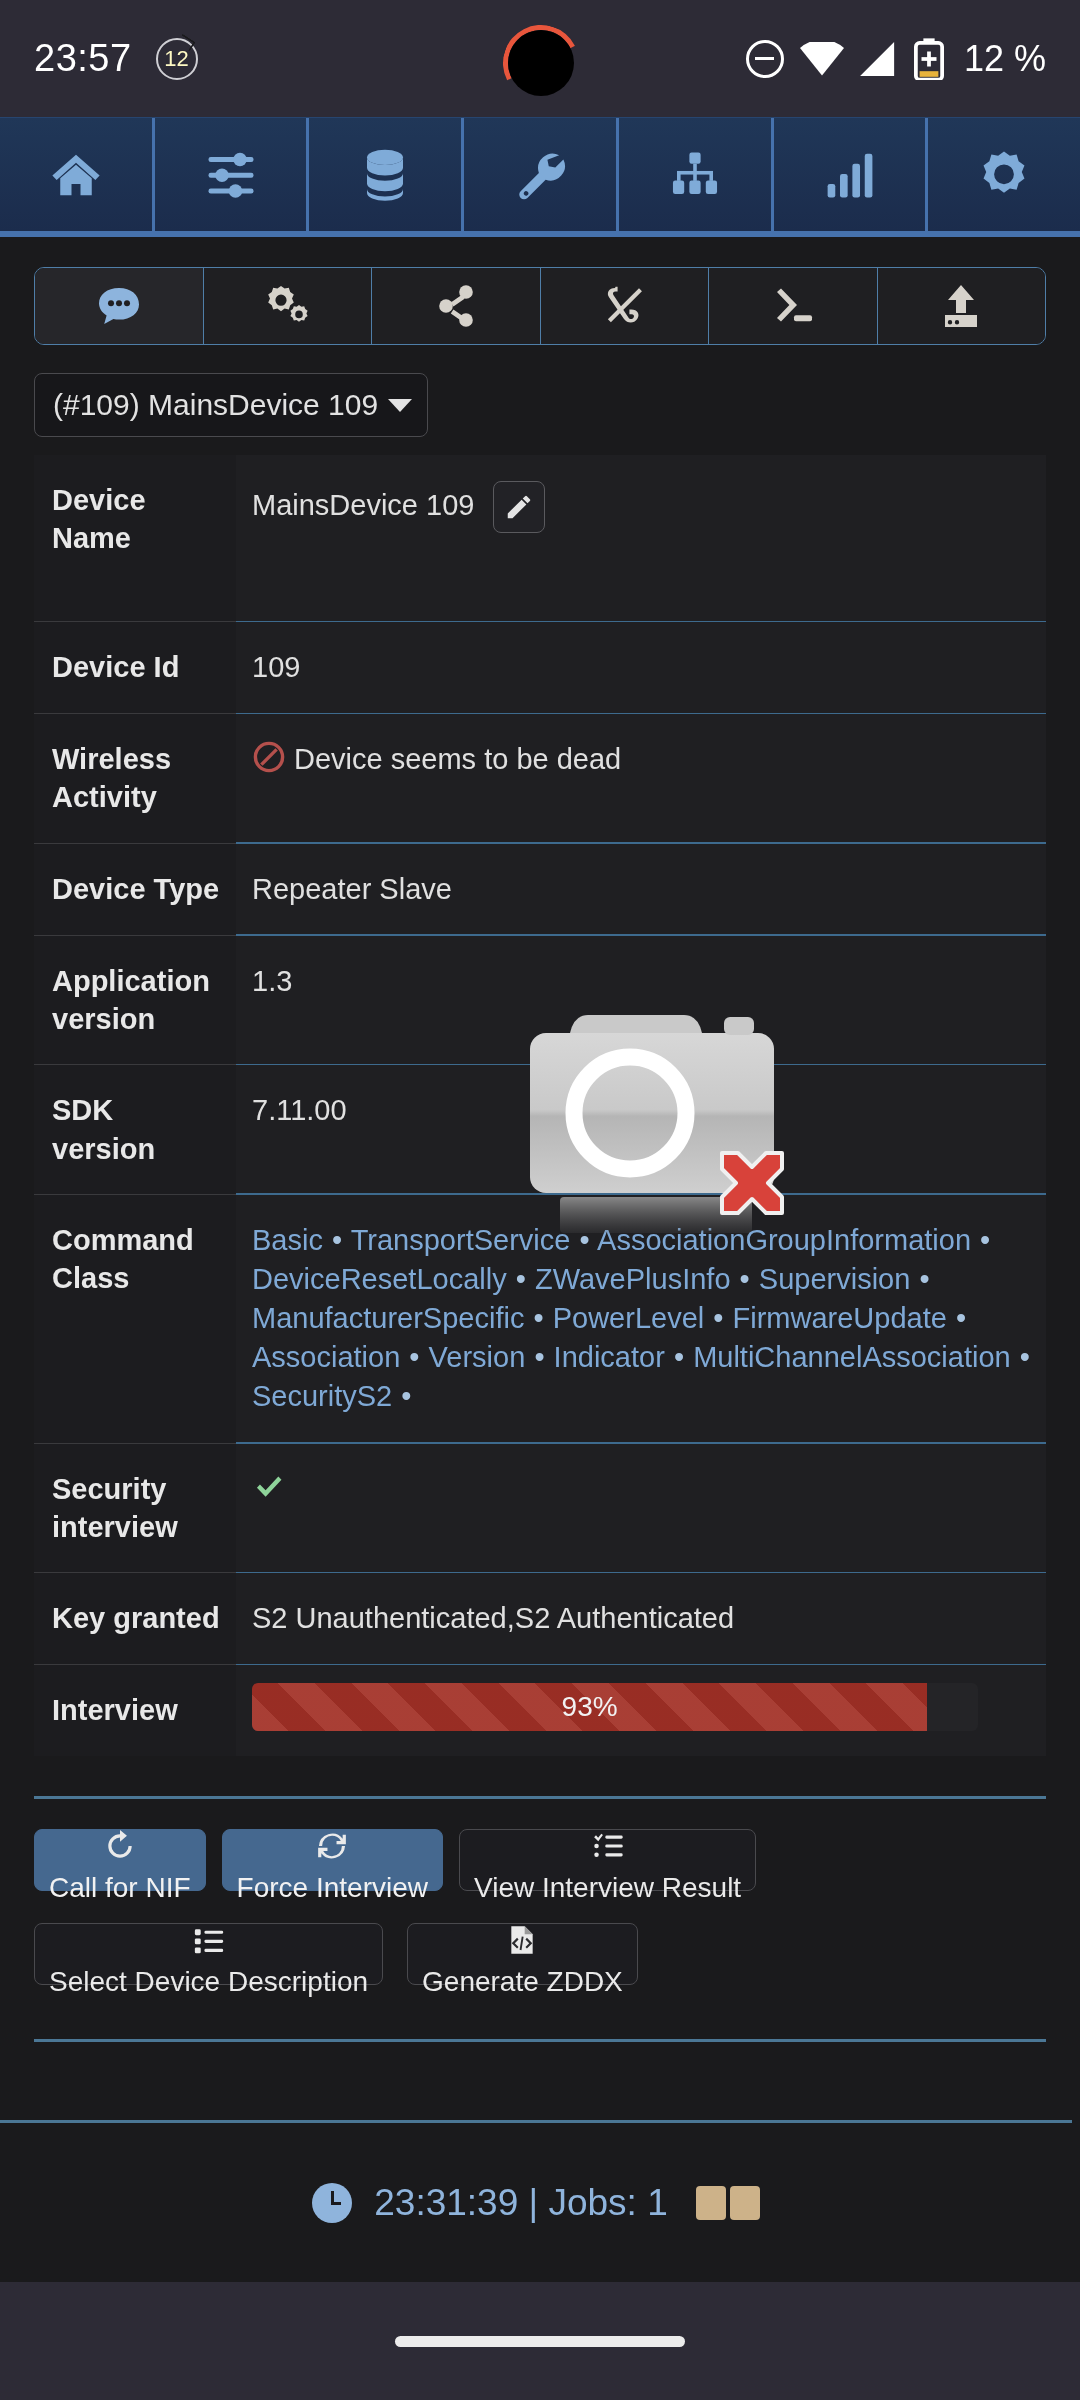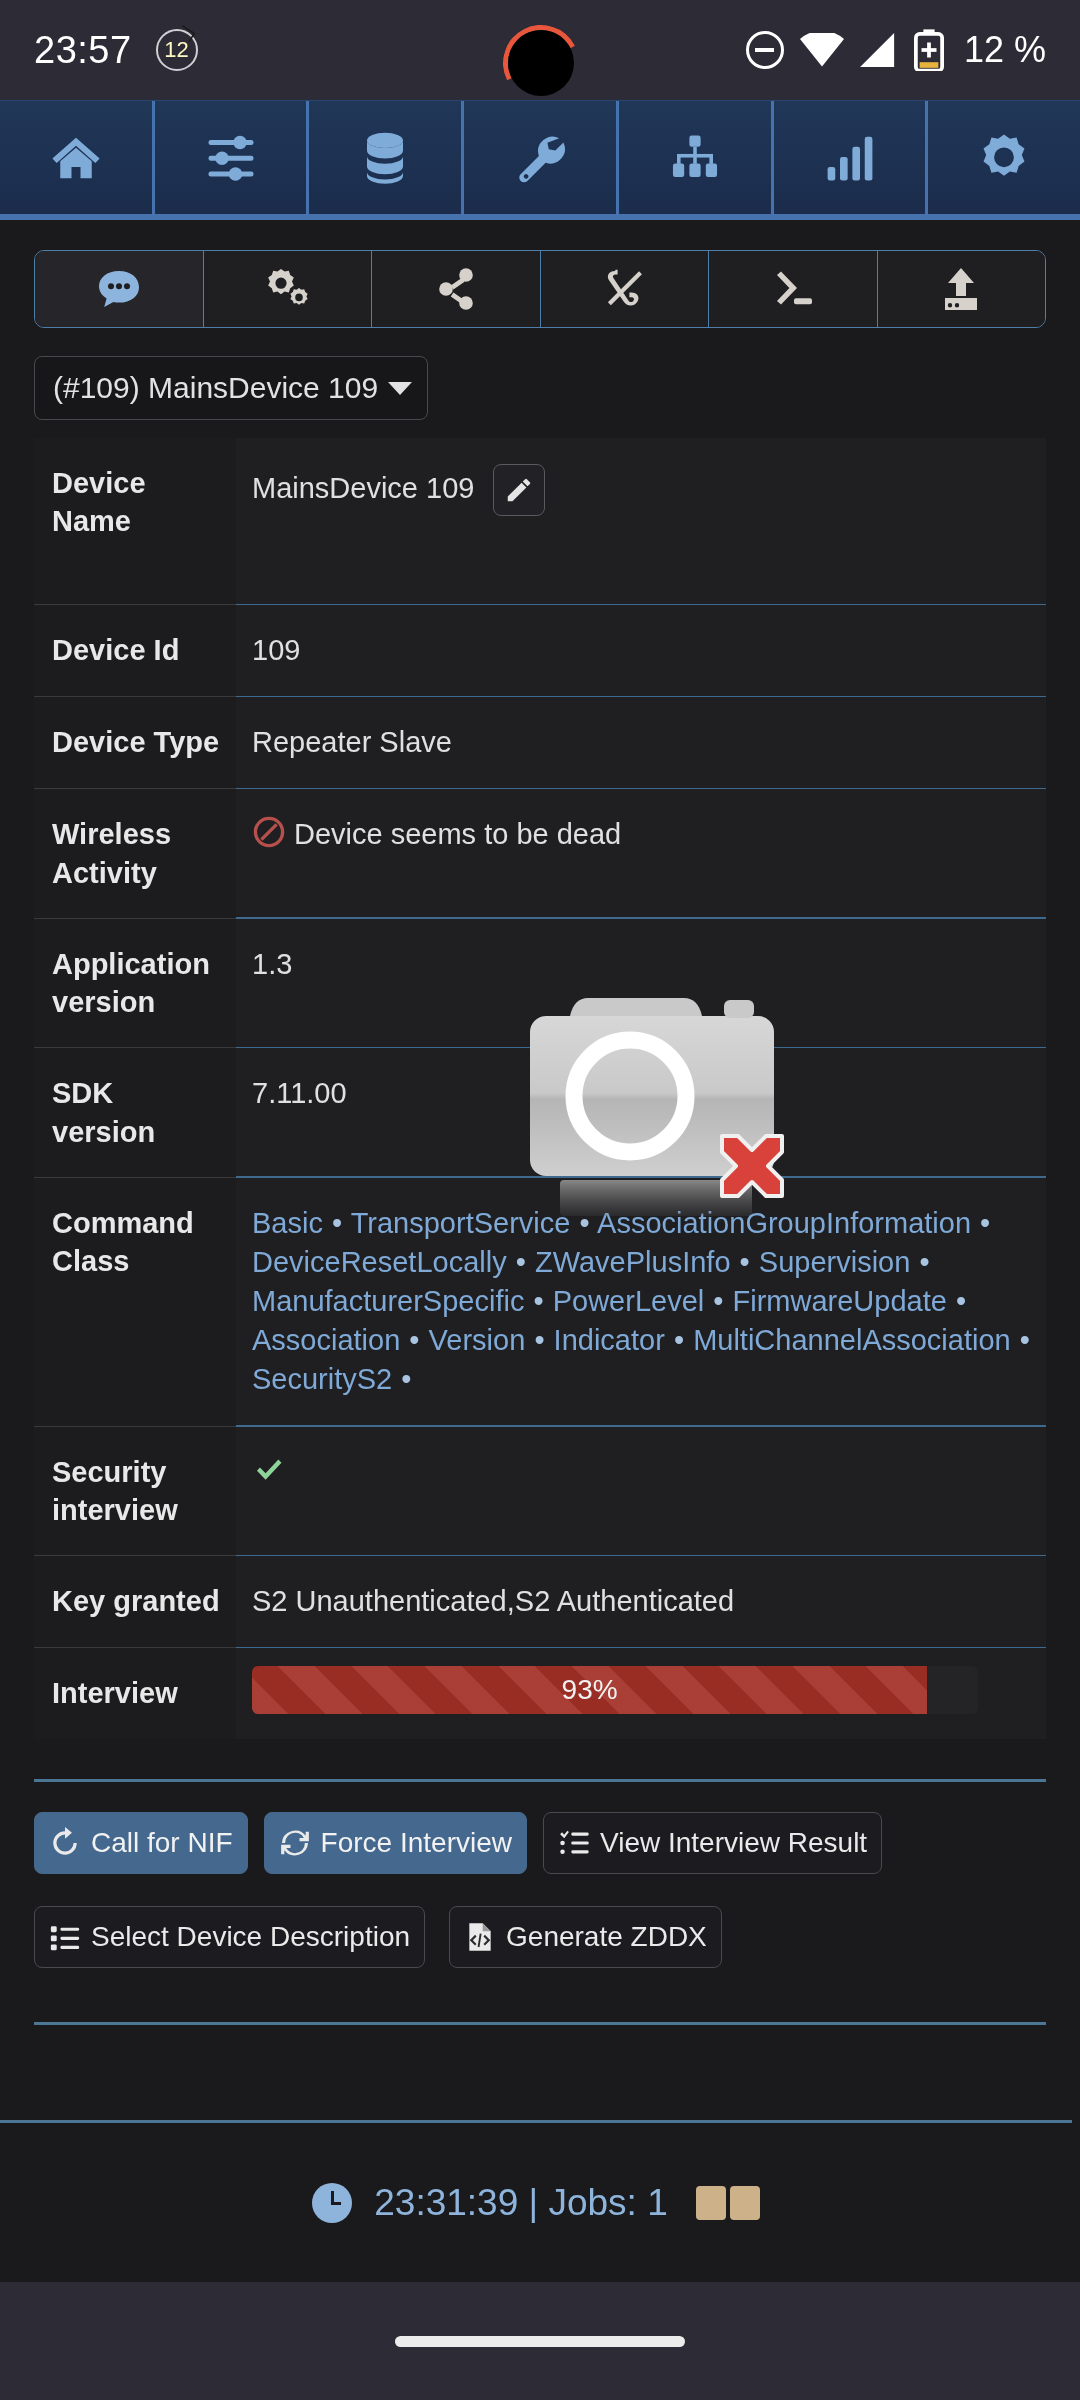--- a/index.html
+++ b/index.html
@@ -6,21 +6,21 @@
   html, body {
     width: 1080px; height: 2400px;
     background: #0f0f11;
     font-family: "Liberation Sans", sans-serif;
     overflow: hidden;
   }
   #screen { position: relative; width: 1080px; height: 2400px; background: #1a1a1c; }
 
   
   .statusbar {
-    height: 100px; background: #2d2b36; display: flex; align-items: center;
+    height: 117px; background: #2d2b36; display: flex; align-items: center;
     padding: 0 34px; position: relative;
   }
   .sb-time { color: #ffffff; font-size: 38px; font-weight: 500; letter-spacing: .5px; }
   .sb-badge {
     width: 42px; height: 42px; margin-left: 24px; border-radius: 50%;
     border: 2.5px solid #cfcfd4; color: #fef9c3; font-size: 22px;
     display: flex; align-items: center; justify-content: center; position: relative;
   }
   .sb-badge::after{
     content:""; position:absolute; top:-3px; right:2px; width:14px; height:9px;
@@ -129,21 +129,21 @@
     display: flex; align-items: center; justify-content: center;
   }
   .progress-label { color: #f2f2f2; font-size: 28px; }
 
   
   .hr { margin: 40px 34px 0 34px; height: 3px; background: #4b7795; }
   .actions { margin: 30px 34px 0 34px; display: flex; flex-wrap: wrap; gap: 16px; }
   .btn {
     display: inline-flex; align-items: center; gap: 10px; height: 62px;
     padding: 0 14px; border-radius: 8px; font-size: 28px; color: #eaeaea;
-    border: 1.5px solid #4a4a4e; background: #1c1c20; white-space: nowrap;
+    border: 1.5px solid #4a4a4e; background: #1c1c20; white-space: nowrap; flex-direction: column;
   }
   .btn.primary { background: #45688f; border-color: #45688f; color: #f2f2f2; }
   .btn svg { fill: #eaeaea; flex: 0 0 auto; }
   .row2 { width: 100%; display: flex; gap: 24px; margin-top: 16px; }
 
   .hr2 { margin: 54px 34px 0 34px; height: 3px; background: #4b7795; }
 
   
   .footer {
     position: absolute; left: 0; right: 8px; bottom: 118px; height: 162px;
@@ -316,34 +316,34 @@
           </span>
         </div>
       </div>
 
       <div class="row">
         <div class="cell-k">Device Id</div>
         <div class="cell-v">109</div>
       </div>
 
       <div class="row">
-        <div class="cell-k">Device Type</div>
-        <div class="cell-v">Repeater Slave</div>
-      </div>
-
-      <div class="row">
         <div class="cell-k">Wireless Activity</div>
         <div class="cell-v">
           <span class="dead-icon">
             <svg width="34" height="34" viewBox="0 0 24 24">
               <circle cx="12" cy="12" r="9.6" fill="none" stroke="#b5504c" stroke-width="2.4"></circle>
               <rect x="4.4" y="10.8" width="15.2" height="2.4" fill="#b5504c" transform="rotate(-45 12 12)"></rect>
             </svg>
           </span><span>Device seems to be dead</span>
         </div>
+      </div>
+
+      <div class="row">
+        <div class="cell-k">Device Type</div>
+        <div class="cell-v">Repeater Slave</div>
       </div>
 
       <div class="row">
         <div class="cell-k">Application version</div>
         <div class="cell-v">1.3</div>
       </div>
 
       <div class="row">
         <div class="cell-k">SDK version</div>
         <div class="cell-v">7.11.00</div>

